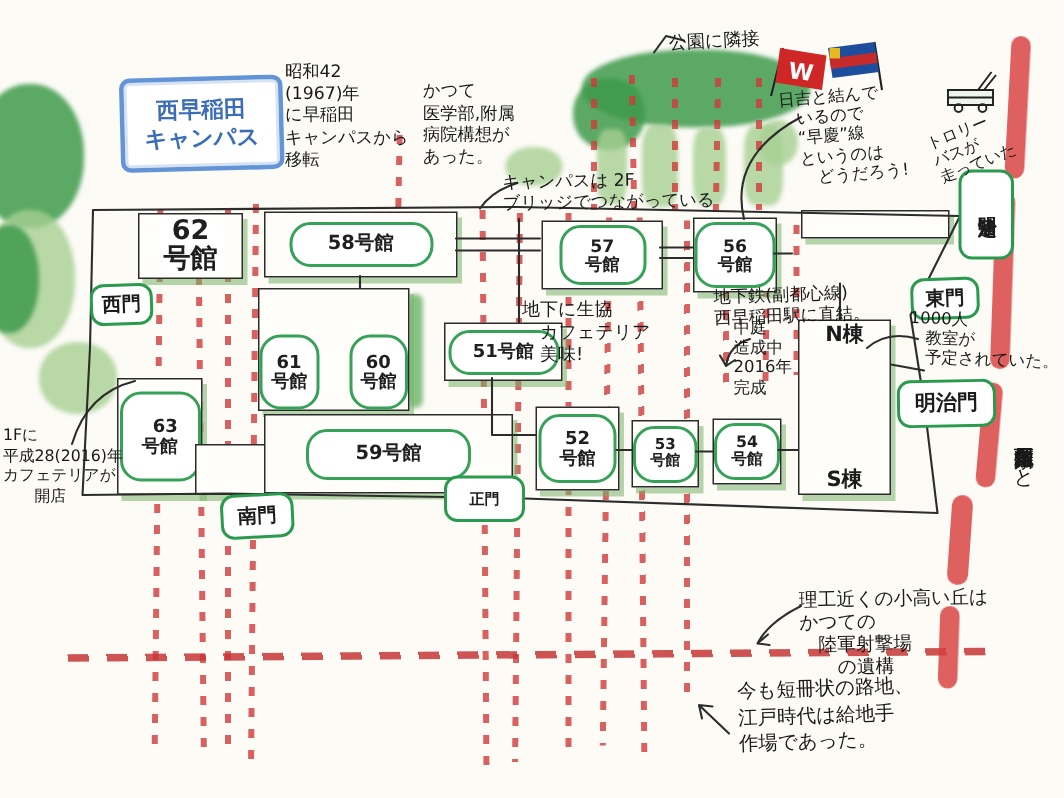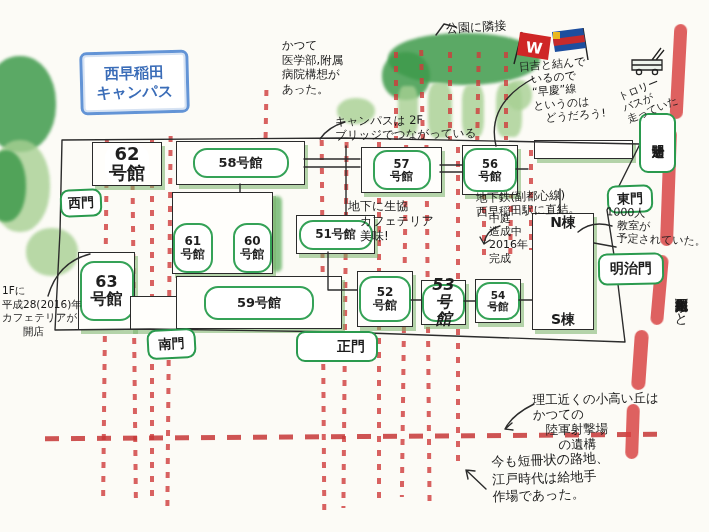--- a/index.html
+++ b/index.html
@@ -99,33 +99,33 @@
   <div class="bld" style="left:172px;top:192px;width:99px;height:80px;gap:20px;align-items:flex-end;">
     <div class="oval" style="width:38px;height:44px;font-size:12px;">61
 号館</div>
     <div class="oval" style="width:38px;height:44px;font-size:12px;">60
 号館</div>
   </div>
   <div class="bld" style="left:296px;top:215px;width:77px;height:37px;">
     <div class="oval" style="width:62px;height:24px;font-size:12px;">51号館</div>
   </div>
   <div class="bld" style="left:78px;top:252px;width:55px;height:76px;">
-    <div class="oval" style="width:42px;height:54px;font-size:16px;">63
+    <div class="oval" style="width:42px;height:54px;font-size:12px;text-align:right;">63
 号館</div>
   </div>
   <div class="bld" style="left:130px;top:296px;width:46px;height:32px;"></div>
   <div class="bld" style="left:176px;top:276px;width:164px;height:51px;">
     <div class="oval" style="width:98px;height:28px;font-size:13px;">59号館</div>
   </div>
   <div class="bld" style="left:357px;top:271px;width:54px;height:54px;">
     <div class="oval" style="width:40px;height:40px;font-size:12px;">52
 号館</div>
   </div>
   <div class="bld" style="left:421px;top:280px;width:43px;height:43px;">
-    <div class="oval" style="width:33px;height:32px;font-size:16px;font-style:italic;">53
+    <div class="oval" style="width:33px;height:32px;font-size:10px;">53
 号館</div>
   </div>
   <div class="bld" style="left:475px;top:279px;width:44px;height:42px;">
     <div class="oval" style="width:33px;height:32px;font-size:10.5px;">54
 号館</div>
   </div>
   <div class="bld" style="left:532px;top:213px;width:62px;height:117px;flex-direction:column;justify-content:space-between;padding:0 0;box-sizing:border-box;">
     <div style="font-size:14px;font-weight:bold;">N棟</div>
     <div style="font-size:14px;font-weight:bold;">S棟</div>
   </div>
@@ -165,31 +165,36 @@
     <g>
       <line x1="588" y1="60" x2="583" y2="28" stroke="#222" stroke-width="1.4"></line>
       <path d="M552,32 L583,28 L586,48 L555,52 Z" fill="#1d4e9e"></path>
       <path d="M553,39 L584,35 L585,42 L554,46 Z" fill="#c62b2b"></path>
       <rect x="553" y="32" width="7" height="7" fill="#e8b820"></rect>
     </g>
   </svg>
 
   <div class="gate" style="left:60px;top:189px;width:38px;height:24px;transform:rotate(-2deg);">西門</div>
   <div class="gate" style="left:147px;top:329px;width:45px;height:26px;transform:rotate(-3deg);">南門</div>
-  <div class="gate" style="left:296px;top:331px;width:50px;height:27px;font-size:14px;padding-left:28px;">正門</div>
+  <div class="gate" style="left:296px;top:317px;width:50px;height:27px;font-size:10px;">正門</div>
   <div class="gate" style="left:607px;top:185px;width:42px;height:24px;transform:rotate(-2deg);">東門</div>
   <div class="gate" style="left:598px;top:253px;width:62px;height:28px;transform:rotate(-1deg);font-size:14px;">明治門</div>
   <div class="gate vtext" style="left:639px;top:113px;width:33px;height:56px;font-size:12.5px;letter-spacing:1px;">明治通り</div>
 
   <div id="title-box">
     <div class="t">西早稲田
 キャンパス</div>
   </div>
 
-  <div class="note" style="left:282px;top:38px;font-size:11.5px;">かつて
+  <div class="note" style="left:190px;top:40px;font-size:11.5px;">昭和42
+(1967)年
+に早稲田
+キャンパスから
+移転</div>
+  <div class="note" style="left:282px;top:53px;font-size:11.5px;">かつて
 医学部,附属
 病院構想が
 あった。</div>
   <div class="note" style="left:446px;top:20px;font-size:12px;transform:rotate(-3deg);">公園に隣接</div>
   <div class="note" style="left:521px;top:57px;font-size:11px;transform:rotate(-5deg);line-height:1.2;">日吉と結んで
 　いるので
 　“早慶”線
 　というのは
 　　どうだろう!</div>
   <div class="note" style="left:621px;top:80px;font-size:10.5px;transform:rotate(-22deg);line-height:1.15;">トロリー

